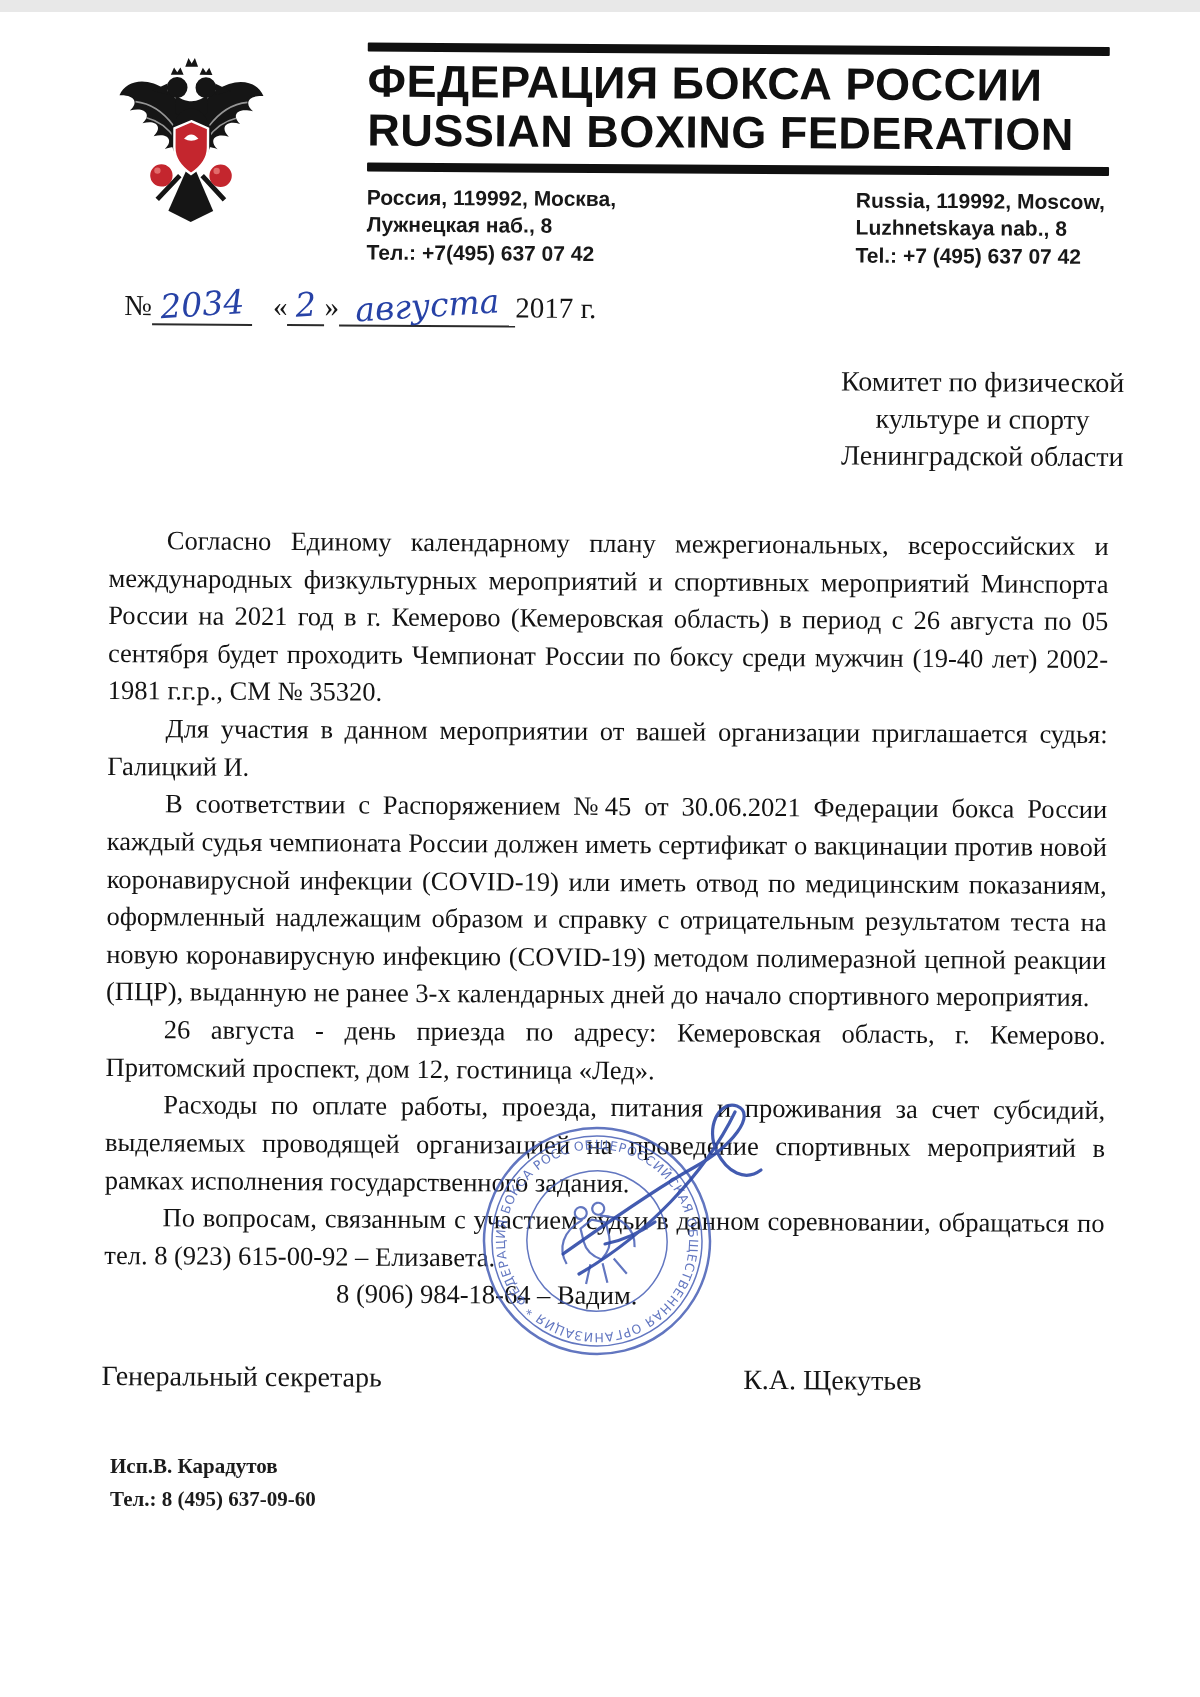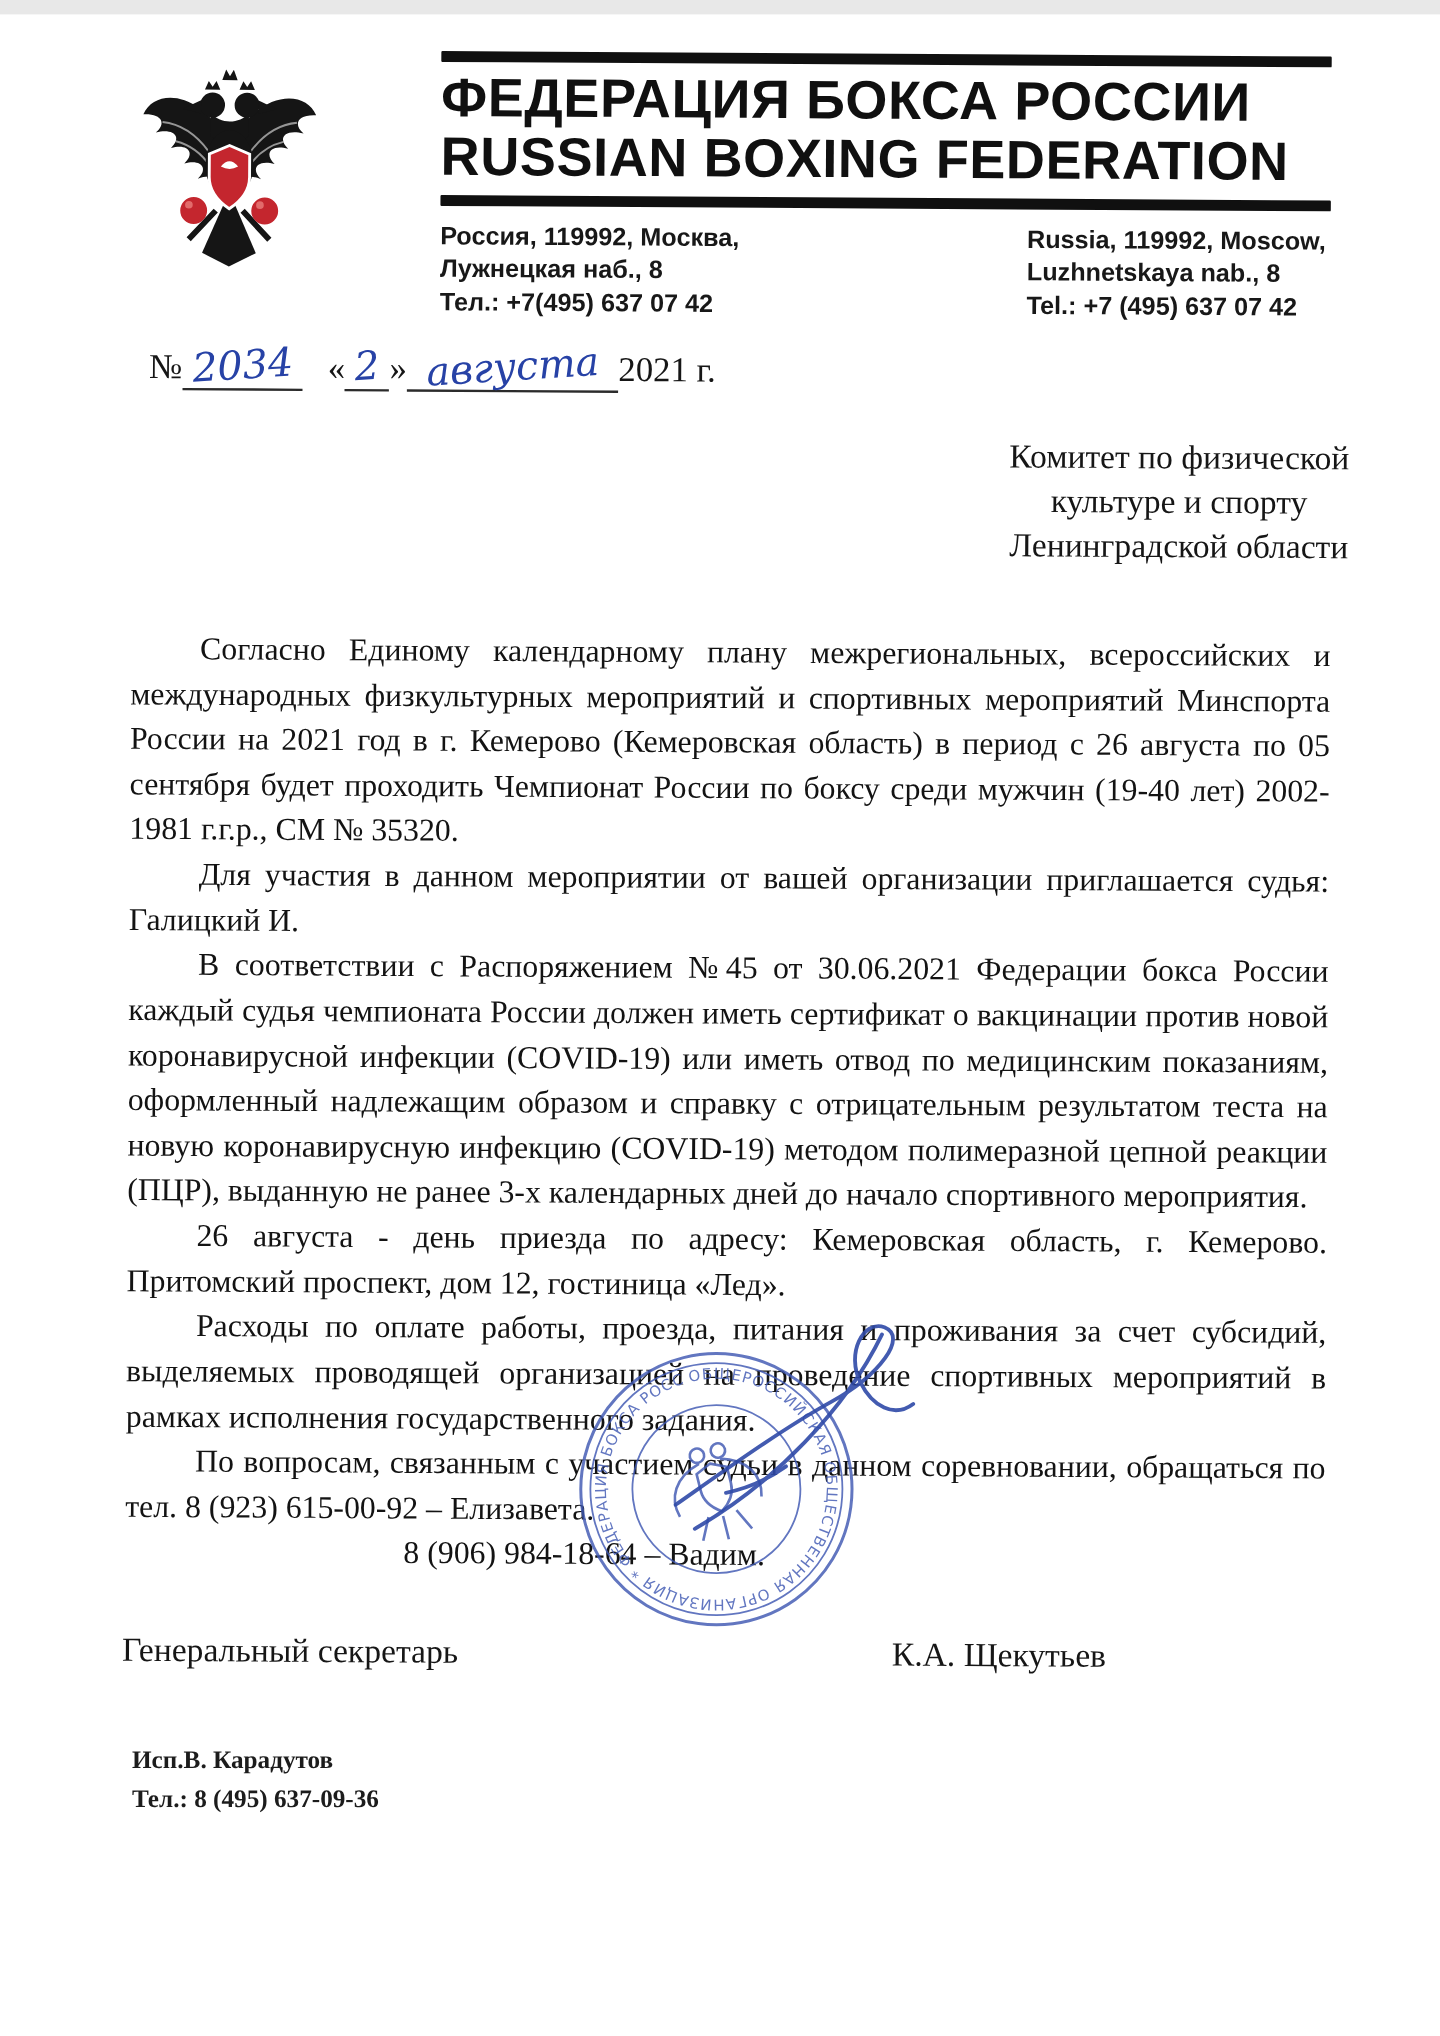--- a/index.html
+++ b/index.html
@@ -173,21 +173,21 @@
             <div>Russia, 119992, Moscow,</div>
             <div>Luzhnetskaya nab., 8</div>
             <div>Tel.: +7 (495) 637 07 42</div>
           </div>
         </div>
       </div>
     </div>
 
     <div class="ref-line">
       <span class="typed">№</span><span class="uline"><span class="hand">2034</span></span><span class="ref-gap"></span>
-      <span class="typed">«</span><span class="uline"><span class="hand">2</span></span><span class="typed">»</span><span class="uline" style="padding:0 16px;"><span class="hand">августа</span></span><span class="typed">2021 г.</span>
+      <span class="typed">«</span><span class="uline"><span class="hand">2</span></span><span class="typed">»</span><span class="uline" style="padding:0 16px;"><span class="hand">августа</span></span><span class="typed">2017 г.</span>
     </div>
 
     <div class="recipient">
       <div>Комитет по физической</div>
       <div>культуре и спорту</div>
       <div>Ленинградской области</div>
     </div>
 
     <div class="body-text">
       <p class="para">Согласно Единому календарному плану межрегиональных, всероссийских и международных физкультурных мероприятий и спортивных мероприятий Минспорта России на 2021 год в г. Кемерово (Кемеровская область) в период с 26 августа  по 05 сентября будет проходить Чемпионат России по боксу среди мужчин (19-40 лет) 2002-1981 г.г.р., СМ № 35320.</p>
@@ -230,15 +230,15 @@
   <svg class="sig-ink" viewBox="0 0 250 200" aria-hidden="true">
     <g stroke="#2f4aa8" stroke-width="3.2" fill="none" stroke-linecap="round">
       <path d="M18,160 C58,132 108,96 148,74 C188,52 212,20 192,12 C174,6 160,34 172,58 C182,78 200,88 216,76"></path>
       <path d="M190,18 C160,80 100,142 34,180"></path>
       <path d="M60,150 C80,146 96,138 110,128"></path>
     </g>
   </svg>
 
   <div class="footer">
     <div>Исп.В. Карадутов</div>
-    <div>Тел.: 8 (495) 637-09-36</div>
+    <div>Тел.: 8 (495) 637-09-60</div>
   </div>
 </div>
 
 </body></html>

